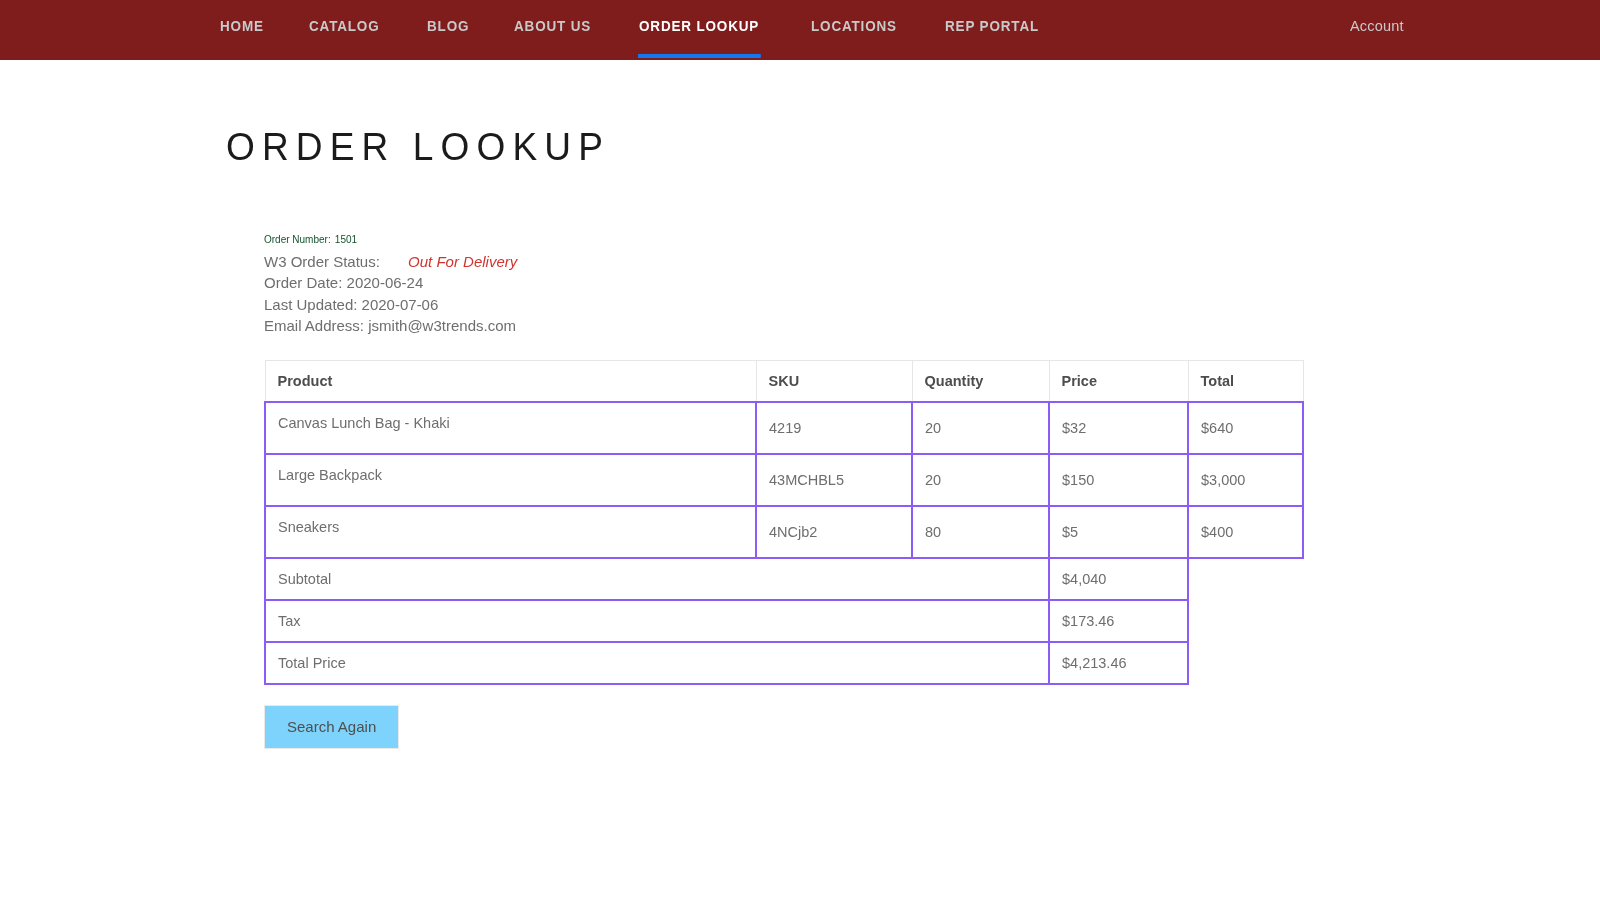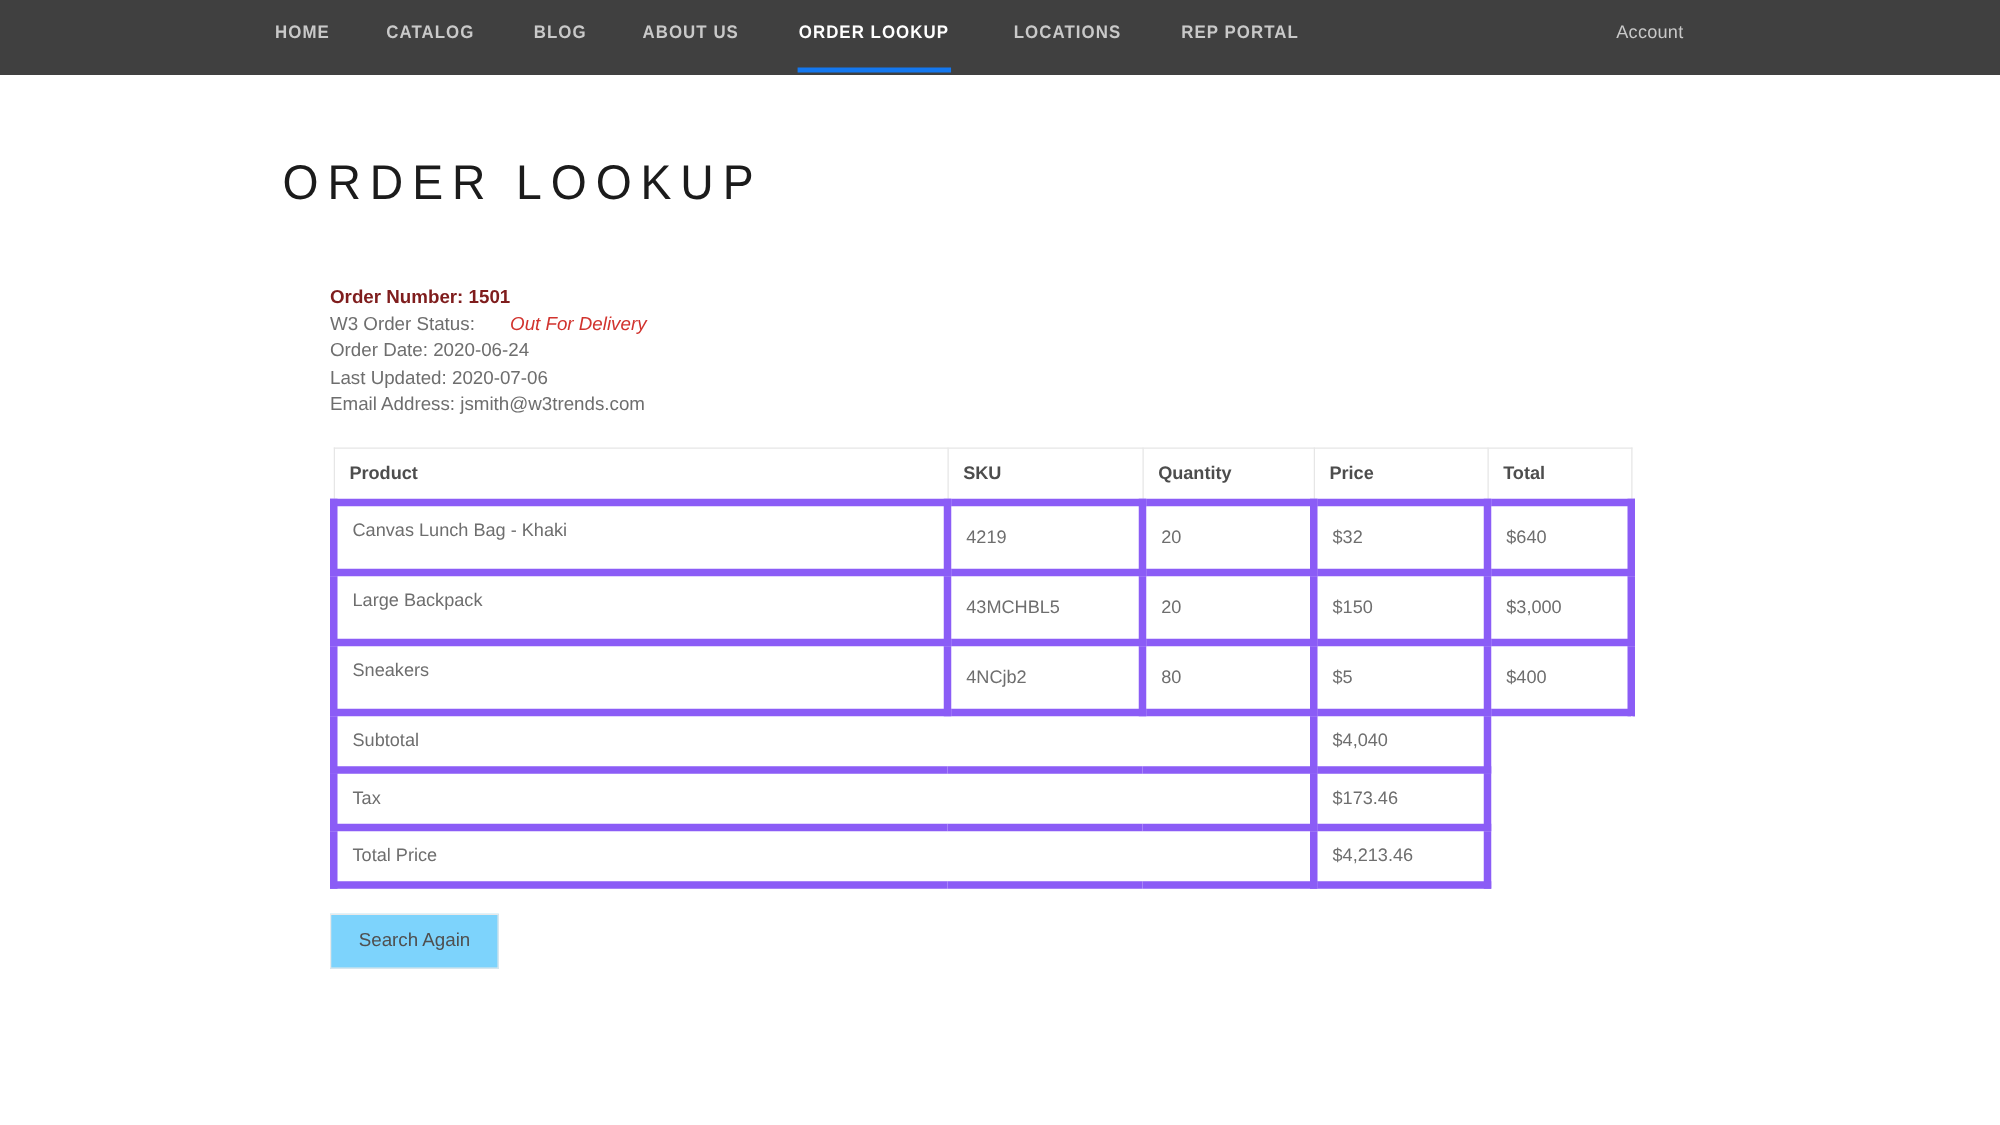--- a/index.html
+++ b/index.html
@@ -9,21 +9,21 @@
     width: 1600px;
     height: 900px;
     background: #ffffff;
     font-family: "Liberation Sans", sans-serif;
     -webkit-font-smoothing: antialiased;
   }
 
   
   .topbar {
     height: 60px;
-    background: #404040;
+    background: #7f1d1d;
     display: flex;
     align-items: flex-start;
     position: relative;
   }
   .nav-left {
     display: flex;
     align-items: flex-start;
     margin-left: 220px;
     height: 60px;
   }
@@ -51,21 +51,21 @@
     content: "";
     position: absolute;
     left: -1px;
     right: -2px;
     bottom: 2px;
     height: 4px;
     background: #1478f0;
   }
   .nav-right {
     position: absolute;
-    left: 1293px;
+    left: 1350px;
     top: 0;
     height: 60px;
     display: flex;
     align-items: center;
   }
   .account-link {
     color: #c9c9c9;
     font-size: 14.5px;
     letter-spacing: 0.2px;
     cursor: pointer;
@@ -97,23 +97,23 @@
   }
 
   
   .order-meta {
     font-size: 15px;
     color: #6e6e6e;
     line-height: 21.5px;
   }
   .order-meta .line { white-space: nowrap; }
   .order-meta .strong {
-    color: #7f1d1d;
-    font-weight: bold;
-    font-size: 15px;
+    color: #14532d;
+    font-weight: normal;
+    font-size: 10px;
   }
   .status-w3 {
     color: #d1332e;
     font-style: italic;
     margin-left: 24px;
   }
 
   
   table.order-table {
     margin-top: 23px;
@@ -134,21 +134,21 @@
     font-weight: bold;
     color: #4d4d4d;
     border: 1px solid #e6e6e6;
     padding: 12px 12px 12px 12px;
     height: 42px;
     vertical-align: middle;
     font-size: 14.5px;
   }
   table.order-table td {
     color: #6e6e6e;
-    border: 6px solid #8b5cf6;
+    border: 2px solid #8b5cf6;
     padding: 12px;
     vertical-align: middle;
   }
   table.order-table tr.item-row td { height: 52px; }
   table.order-table tr.item-row td.cell-product { vertical-align: middle; padding-bottom: 22px; }
   table.order-table tr.summary-row td { height: 42px; }
   table.order-table tr.summary-row td.blank {
     border: none;
     border-right: 1px solid #ffffff;
   }

